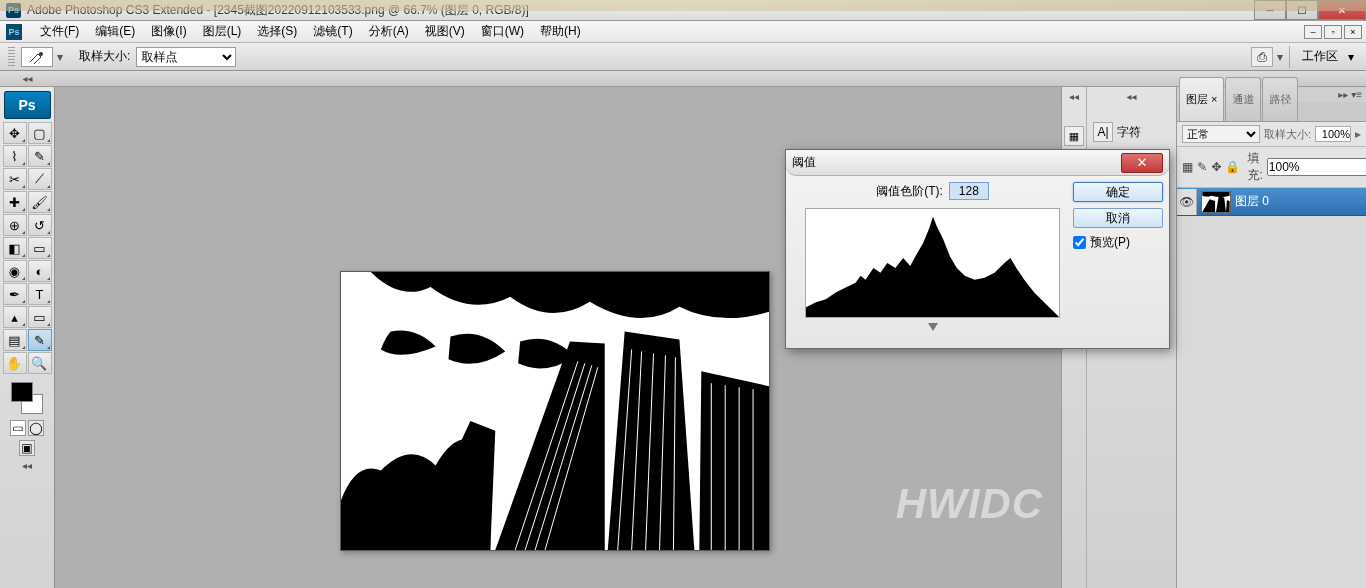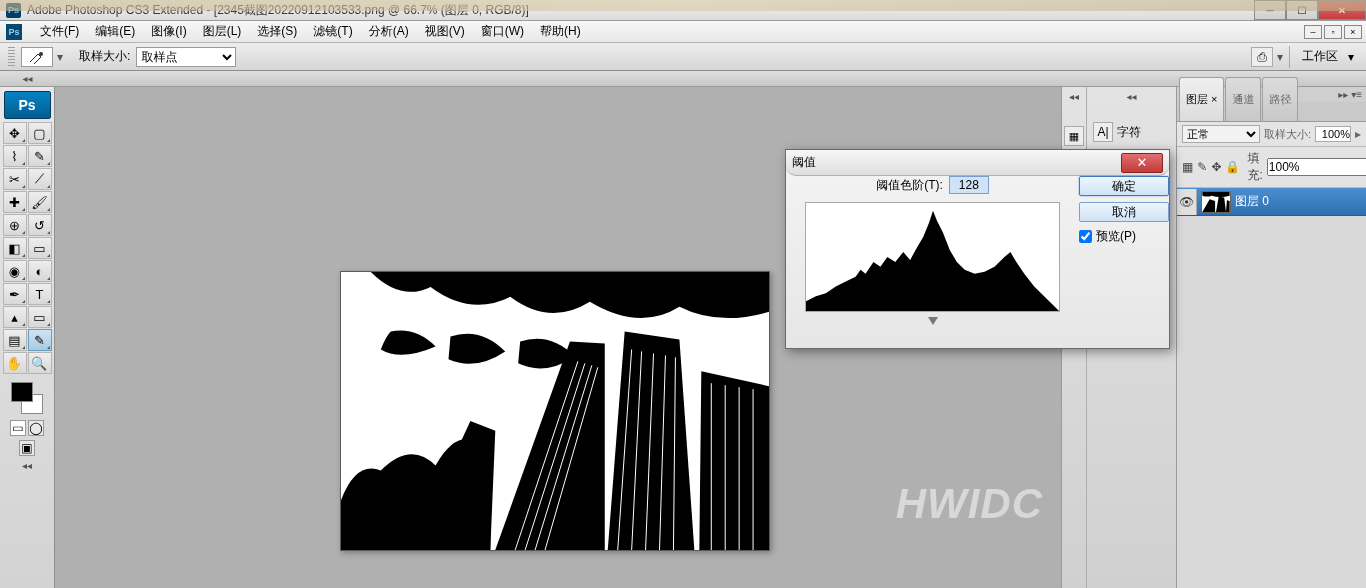--- a/index.html
+++ b/index.html
@@ -84,21 +84,21 @@
 .layer-item .eye { width:20px; height:26px; background:#e0e0e0; border-right:1px solid #aaa; display:flex;align-items:center;justify-content:center; color:#333; }
 .layer-item .thumb { width:30px; height:22px; background:#fff; border:1px solid #666; margin:0 4px; }
 .layer-item .thumb svg { width:100%; height:100%; }
 .panel-chev { display:flex; justify-content:flex-end; padding:2px 4px; color:#555; font-size:10px; background:#cfcfcf; }
 
 
 .dialog { position: absolute; left: 785px; top: 149px; width: 385px; height: 200px; background: linear-gradient(#f4f4f4,#e6e6e6); border: 1px solid #6a6a6a; box-shadow: 3px 3px 10px rgba(0,0,0,.4); }
 .dlg-title { height: 26px; background: linear-gradient(#f7f7f7,#dedede); border-bottom: 1px solid #b0b0b0; display:flex; align-items:center; padding:0 6px;border-radius:10px; }
 .dlg-title .t { font-size:12px; }
 .dlg-title .x { margin-left:auto; width:42px; height:20px; background: linear-gradient(#e07070,#c13a3a); color:#fff; display:flex;align-items:center;justify-content:center; border:1px solid #8a2020; border-radius:2px; cursor:default; font-size:13px; }
-.dlg-body { padding: 0; display:flex; gap:0; }
+.dlg-body { padding: 6px; display:flex; gap:0; }
 .dlg-left { flex:1; }
 .dlg-row1 { display:flex; align-items:center; justify-content:center; gap:6px; margin-bottom:8px; }
 .dlg-row1 input { width:40px; height:18px; border:1px solid #7a9ecf; background:#cfe2f6; text-align:center; }
 .histogram { width:255px; height:110px; border:1px solid #aaa; background:#fff; margin:0 auto; position:relative; }
 .histogram svg { width:100%; height:100%; }
 .histo-slider { text-align:center; margin-top:2px; }
 .histo-slider .tri { display:inline-block; width:0; height:0; border-left:5px solid transparent; border-right:5px solid transparent; border-bottom:8px solid #777; transform: rotate(180deg); }
 .dlg-right { width:90px; display:flex; flex-direction:column; gap:6px; }
 .dlg-btn { height:20px; border:1px solid #7a9ecf; background:linear-gradient(#eef6fd,#cfe3f6); border-radius:2px; display:flex;align-items:center;justify-content:center; cursor:default; }
 .dlg-btn.primary { border-color:#3f7ac0; box-shadow:0 0 2px #6aa6e4; }

